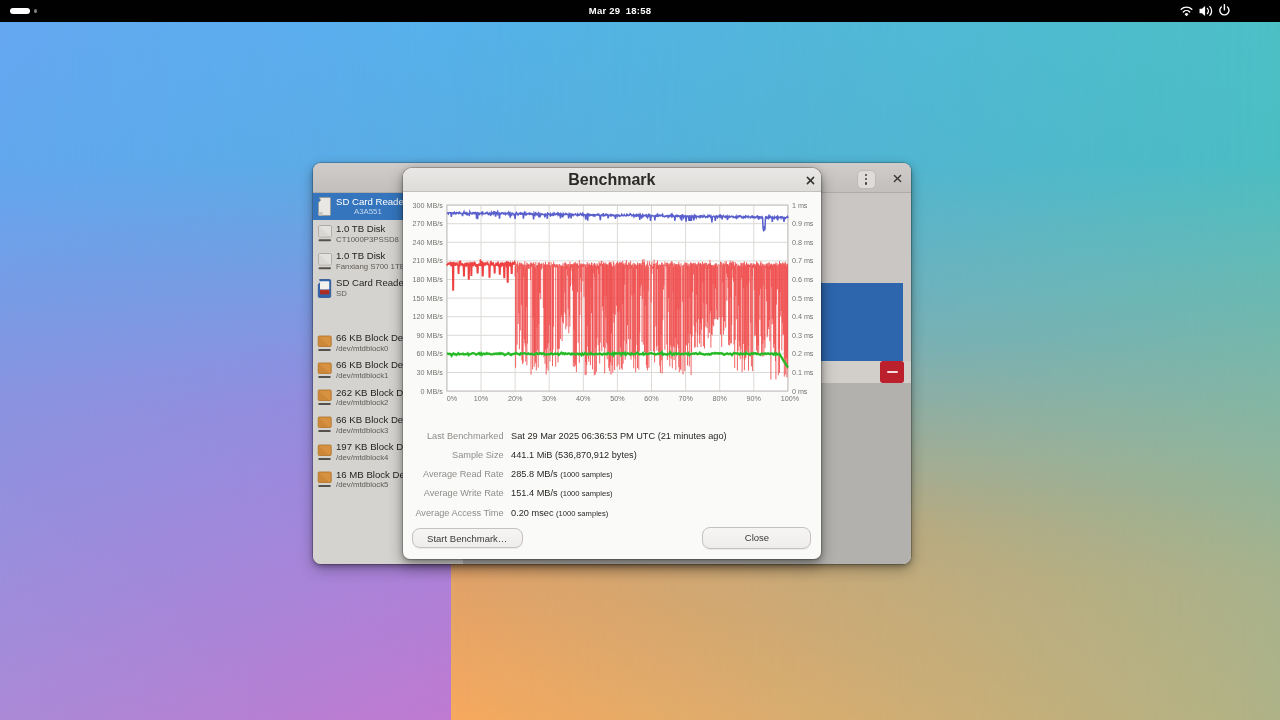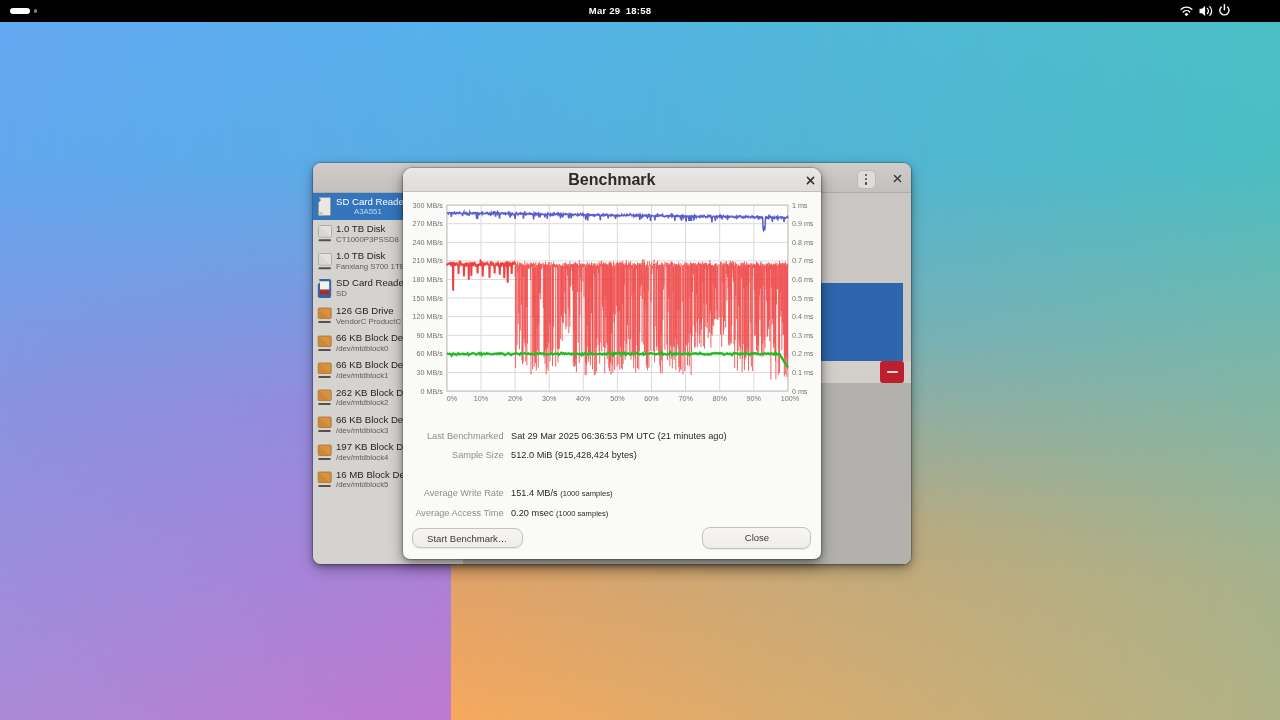--- a/index.html
+++ b/index.html
@@ -167,29 +167,20 @@
         </div>
 <div class="srow " style="top:81.9px">
           <svg class="icon" viewBox="0 0 17 21">
             <path d="M3.5,1.5 h10 a1.2,1.2 0 0 1 1.2,1.2 v15.6 a1.2,1.2 0 0 1 -1.2,1.2 h-10 a1.2,1.2 0 0 1 -1.2,-1.2 v-11.8 l2.4,-2.4 z" fill="#2f63ae" stroke="#1d4a8c" stroke-width="0.7"></path>
             <rect x="4" y="3.2" width="9.2" height="8.2" rx="0.6" fill="#f2f1ee"></rect>
             <path d="M4,11.8 h9.2 v4.4 h-9.2 z" fill="#c4392f"></path>
             <path d="M4,13.6 l2.3,-1.6 2.3,1.6 2.3,-1.6 2.3,1.6 v2.6 h-9.2 z" fill="#a82c24"></path>
           </svg>
           <div class="ttl">SD Card Reader</div>
           <div class="sub">SD</div>
-        </div>
-<div class="srow " style="top:109.2px">
-          <svg class="icon" viewBox="0 0 17 21">
-            <rect x="2.2" y="3" width="13" height="10.5" rx="1" fill="#d79140" stroke="#a96e27" stroke-width="0.8"></rect>
-            <path d="M2.6,3.6 l10.8,9.9 h-9.2 a1,1 0 0 1 -1,-1 z" fill="#c98536" opacity="0.8"></path>
-            <rect x="2.2" y="16" width="12.6" height="2" rx="1" fill="#55524e"></rect>
-          </svg>
-          <div class="ttl">126 GB Drive</div>
-          <div class="sub">VendorC ProductC</div>
         </div>
 <div class="srow " style="top:136.5px">
           <svg class="icon" viewBox="0 0 17 21">
             <rect x="2.2" y="3" width="13" height="10.5" rx="1" fill="#d79140" stroke="#a96e27" stroke-width="0.8"></rect>
             <path d="M2.6,3.6 l10.8,9.9 h-9.2 a1,1 0 0 1 -1,-1 z" fill="#c98536" opacity="0.8"></path>
             <rect x="2.2" y="16" width="12.6" height="2" rx="1" fill="#55524e"></rect>
           </svg>
           <div class="ttl">66 KB Block Device</div>
           <div class="sub">/dev/mtdblock0</div>
         </div>
@@ -325,21 +316,25 @@
 <path d="M43.9,161.6 L44.8,161.6 L45.8,162.0 L46.7,161.8 L47.7,162.2 L48.6,163.7 L49.6,161.9 L50.5,161.5 L51.5,162.4 L52.4,162.1 L53.4,162.9 L54.3,162.1 L55.3,161.2 L56.2,162.4 L57.2,162.1 L58.1,162.0 L59.1,162.1 L60.0,161.7 L61.0,162.5 L61.9,162.3 L62.8,162.3 L63.8,162.2 L64.7,161.4 L65.7,163.1 L66.6,162.4 L67.6,161.9 L68.5,161.8 L69.5,161.1 L70.4,161.1 L71.4,161.5 L72.3,162.0 L73.3,162.6 L74.2,162.3 L75.2,161.5 L76.1,161.0 L77.1,162.4 L78.0,161.2 L78.9,162.8 L79.9,161.8 L80.8,161.5 L81.8,162.2 L82.7,162.1 L83.7,161.1 L84.6,161.7 L85.6,161.6 L86.5,161.7 L87.5,162.4 L88.4,162.4 L89.4,162.4 L90.3,161.8 L91.3,162.1 L92.2,161.7 L93.2,161.6 L94.1,162.1 L95.0,161.5 L96.0,162.0 L96.9,161.1 L97.9,162.0 L98.8,161.3 L99.8,161.6 L100.7,162.3 L101.7,163.1 L102.6,162.7 L103.6,162.2 L104.5,161.7 L105.5,161.0 L106.4,161.8 L107.4,162.6 L108.3,163.0 L109.3,162.0 L110.2,162.1 L111.2,161.8 L112.1,161.7 L113.0,160.8 L114.0,161.5 L114.9,162.0 L115.9,161.9 L116.8,162.7 L117.8,161.3 L118.7,161.5 L119.7,161.7 L120.6,161.4 L121.6,161.2 L122.5,161.5 L123.5,162.2 L124.4,161.9 L125.4,161.4 L126.3,162.1 L127.3,162.1 L128.2,161.8 L129.2,162.0 L130.1,162.5 L131.0,162.8 L132.0,162.2 L132.9,161.3 L133.9,161.2 L134.8,162.0 L135.8,162.0 L136.7,161.3 L137.7,161.1 L138.6,162.1 L139.6,161.6 L140.5,161.2 L141.5,162.4 L142.4,162.5 L143.4,162.5 L144.3,162.2 L145.3,162.2 L146.2,162.3 L147.1,162.3 L148.1,161.3 L149.0,161.7 L150.0,162.5 L150.9,162.2 L151.9,161.6 L152.8,161.9 L153.8,161.9 L154.7,161.5 L155.7,162.9 L156.6,162.2 L157.6,161.4 L158.5,160.6 L159.5,161.8 L160.4,161.3 L161.4,162.1 L162.3,161.3 L163.2,161.9 L164.2,162.0 L165.1,161.5 L166.1,161.4 L167.0,161.9 L168.0,162.5 L168.9,161.5 L169.9,162.2 L170.8,161.7 L171.8,161.9 L172.7,162.5 L173.7,162.2 L174.6,161.6 L175.6,162.3 L176.5,161.7 L177.5,161.8 L178.4,163.1 L179.4,161.6 L180.3,162.7 L181.2,162.1 L182.2,161.0 L183.1,161.7 L184.1,162.4 L185.0,161.7 L186.0,162.2 L186.9,162.1 L187.9,161.1 L188.8,162.2 L189.8,162.2 L190.7,162.2 L191.7,162.2 L192.6,161.7 L193.6,161.9 L194.5,162.2 L195.5,162.0 L196.4,161.5 L197.3,161.6 L198.3,162.1 L199.2,162.8 L200.2,161.9 L201.1,161.6 L202.1,162.4 L203.0,161.9 L204.0,162.3 L204.9,161.0 L205.9,161.3 L206.8,161.9 L207.8,161.8 L208.7,162.4 L209.7,161.1 L210.6,163.0 L211.6,161.0 L212.5,161.6 L213.5,161.3 L214.4,161.6 L215.3,161.5 L216.3,160.9 L217.2,161.5 L218.2,162.9 L219.1,161.2 L220.1,161.2 L221.0,161.9 L222.0,160.9 L222.9,162.8 L223.9,161.6 L224.8,161.3 L225.8,161.8 L226.7,161.8 L227.7,162.6 L228.6,161.3 L229.6,162.0 L230.5,162.1 L231.5,162.3 L232.4,162.2 L233.3,161.2 L234.3,160.6 L235.2,161.6 L236.2,162.3 L237.1,162.0 L238.1,162.1 L239.0,162.2 L240.0,161.1 L240.9,162.6 L241.9,161.8 L242.8,161.6 L243.8,162.2 L244.7,162.3 L245.7,161.7 L246.6,161.5 L247.6,161.2 L248.5,161.2 L249.4,161.7 L250.4,161.9 L251.3,161.8 L252.3,162.5 L253.2,162.3 L254.2,162.2 L255.1,161.6 L256.1,161.7 L257.0,161.2 L258.0,161.5 L258.9,160.2 L259.9,162.7 L260.8,162.0 L261.8,162.0 L262.7,162.4 L263.7,162.6 L264.6,161.8 L265.6,162.2 L266.5,161.7 L267.4,160.3 L268.4,161.7 L269.3,162.8 L270.3,161.7 L271.2,162.5 L272.2,161.6 L273.1,161.1 L274.1,162.1 L275.0,161.7 L276.0,161.4 L276.9,162.3 L277.9,162.3 L278.8,161.7 L279.8,162.0 L280.7,162.2 L281.7,161.7 L282.6,161.4 L283.5,161.9 L284.5,162.3 L285.4,161.3 L286.4,163.0 L287.3,162.1 L288.3,162.0 L289.2,161.6 L290.2,161.5 L291.1,161.9 L292.1,161.4 L293.0,161.1 L294.0,161.9 L294.9,162.2 L295.9,161.7 L296.8,160.8 L297.8,161.8 L298.7,161.8 L299.6,162.3 L300.6,162.0 L301.5,162.7 L302.5,162.4 L303.4,162.0 L304.4,162.5 L305.3,162.0 L306.3,162.6 L307.2,162.1 L308.2,162.3 L309.1,161.2 L310.1,161.4 L311.0,161.5 L312.0,160.9 L312.9,161.5 L313.9,161.1 L314.8,161.1 L315.8,161.7 L316.7,161.3 L317.6,161.3 L318.6,161.5 L319.5,161.5 L320.5,162.6 L321.4,162.8 L322.4,162.0 L323.3,161.9 L324.3,161.4 L325.2,162.1 L326.2,162.0 L327.1,161.6 L328.1,162.1 L329.0,163.1 L330.0,161.8 L330.9,161.0 L331.9,161.4 L332.8,161.2 L333.8,161.6 L334.7,161.4 L335.6,162.1 L336.6,162.5 L337.5,161.3 L338.5,161.7 L339.4,162.3 L340.4,161.7 L341.3,161.8 L342.3,162.3 L343.2,160.6 L344.2,161.7 L345.1,162.0 L346.1,162.0 L347.0,162.6 L348.0,161.6 L348.9,161.3 L349.9,161.9 L350.8,161.1 L351.7,161.5 L352.7,161.1 L353.6,162.1 L354.6,161.8 L355.5,162.2 L356.5,162.3 L357.4,162.7 L358.4,161.7 L359.3,161.7 L360.3,162.1 L361.2,161.7 L362.2,161.4 L363.1,162.1 L364.1,161.6 L365.0,161.3 L366.0,161.9 L366.9,162.2 L367.8,161.5 L368.8,161.4 L369.7,161.9 L370.7,162.6 L371.6,161.2 L372.6,162.7 L373.5,161.5 L374.5,162.5 L375.4,162.4 L376.4,161.7 L377.3,163.4 L378.3,164.9 L379.2,166.4 L380.2,168.0 L381.1,169.5 L382.1,171.0 L383.0,172.5 L384.0,174.0 L384.9,175.5" stroke="#2fc32f" stroke-width="2.4" fill="none"></path>
 <path d="M43.9,161.6 L44.8,161.6 L45.8,162.0 L46.7,161.8 L47.7,162.2 L48.6,163.7 L49.6,161.9 L50.5,161.5 L51.5,162.4 L52.4,162.1 L53.4,162.9 L54.3,162.1 L55.3,161.2 L56.2,162.4 L57.2,162.1 L58.1,162.0 L59.1,162.1 L60.0,161.7 L61.0,162.5 L61.9,162.3 L62.8,162.3 L63.8,162.2 L64.7,161.4 L65.7,163.1 L66.6,162.4 L67.6,161.9 L68.5,161.8 L69.5,161.1 L70.4,161.1 L71.4,161.5 L72.3,162.0 L73.3,162.6 L74.2,162.3 L75.2,161.5 L76.1,161.0 L77.1,162.4 L78.0,161.2 L78.9,162.8 L79.9,161.8 L80.8,161.5 L81.8,162.2 L82.7,162.1 L83.7,161.1 L84.6,161.7 L85.6,161.6 L86.5,161.7 L87.5,162.4 L88.4,162.4 L89.4,162.4 L90.3,161.8 L91.3,162.1 L92.2,161.7 L93.2,161.6 L94.1,162.1 L95.0,161.5 L96.0,162.0 L96.9,161.1 L97.9,162.0 L98.8,161.3 L99.8,161.6 L100.7,162.3 L101.7,163.1 L102.6,162.7 L103.6,162.2 L104.5,161.7 L105.5,161.0 L106.4,161.8 L107.4,162.6 L108.3,163.0 L109.3,162.0 L110.2,162.1 L111.2,161.8 L112.1,161.7 L113.0,160.8 L114.0,161.5 L114.9,162.0 L115.9,161.9 L116.8,162.7 L117.8,161.3 L118.7,161.5 L119.7,161.7 L120.6,161.4 L121.6,161.2 L122.5,161.5 L123.5,162.2 L124.4,161.9 L125.4,161.4 L126.3,162.1 L127.3,162.1 L128.2,161.8 L129.2,162.0 L130.1,162.5 L131.0,162.8 L132.0,162.2 L132.9,161.3 L133.9,161.2 L134.8,162.0 L135.8,162.0 L136.7,161.3 L137.7,161.1 L138.6,162.1 L139.6,161.6 L140.5,161.2 L141.5,162.4 L142.4,162.5 L143.4,162.5 L144.3,162.2 L145.3,162.2 L146.2,162.3 L147.1,162.3 L148.1,161.3 L149.0,161.7 L150.0,162.5 L150.9,162.2 L151.9,161.6 L152.8,161.9 L153.8,161.9 L154.7,161.5 L155.7,162.9 L156.6,162.2 L157.6,161.4 L158.5,160.6 L159.5,161.8 L160.4,161.3 L161.4,162.1 L162.3,161.3 L163.2,161.9 L164.2,162.0 L165.1,161.5 L166.1,161.4 L167.0,161.9 L168.0,162.5 L168.9,161.5 L169.9,162.2 L170.8,161.7 L171.8,161.9 L172.7,162.5 L173.7,162.2 L174.6,161.6 L175.6,162.3 L176.5,161.7 L177.5,161.8 L178.4,163.1 L179.4,161.6 L180.3,162.7 L181.2,162.1 L182.2,161.0 L183.1,161.7 L184.1,162.4 L185.0,161.7 L186.0,162.2 L186.9,162.1 L187.9,161.1 L188.8,162.2 L189.8,162.2 L190.7,162.2 L191.7,162.2 L192.6,161.7 L193.6,161.9 L194.5,162.2 L195.5,162.0 L196.4,161.5 L197.3,161.6 L198.3,162.1 L199.2,162.8 L200.2,161.9 L201.1,161.6 L202.1,162.4 L203.0,161.9 L204.0,162.3 L204.9,161.0 L205.9,161.3 L206.8,161.9 L207.8,161.8 L208.7,162.4 L209.7,161.1 L210.6,163.0 L211.6,161.0 L212.5,161.6 L213.5,161.3 L214.4,161.6 L215.3,161.5 L216.3,160.9 L217.2,161.5 L218.2,162.9 L219.1,161.2 L220.1,161.2 L221.0,161.9 L222.0,160.9 L222.9,162.8 L223.9,161.6 L224.8,161.3 L225.8,161.8 L226.7,161.8 L227.7,162.6 L228.6,161.3 L229.6,162.0 L230.5,162.1 L231.5,162.3 L232.4,162.2 L233.3,161.2 L234.3,160.6 L235.2,161.6 L236.2,162.3 L237.1,162.0 L238.1,162.1 L239.0,162.2 L240.0,161.1 L240.9,162.6 L241.9,161.8 L242.8,161.6 L243.8,162.2 L244.7,162.3 L245.7,161.7 L246.6,161.5 L247.6,161.2 L248.5,161.2 L249.4,161.7 L250.4,161.9 L251.3,161.8 L252.3,162.5 L253.2,162.3 L254.2,162.2 L255.1,161.6 L256.1,161.7 L257.0,161.2 L258.0,161.5 L258.9,160.2 L259.9,162.7 L260.8,162.0 L261.8,162.0 L262.7,162.4 L263.7,162.6 L264.6,161.8 L265.6,162.2 L266.5,161.7 L267.4,160.3 L268.4,161.7 L269.3,162.8 L270.3,161.7 L271.2,162.5 L272.2,161.6 L273.1,161.1 L274.1,162.1 L275.0,161.7 L276.0,161.4 L276.9,162.3 L277.9,162.3 L278.8,161.7 L279.8,162.0 L280.7,162.2 L281.7,161.7 L282.6,161.4 L283.5,161.9 L284.5,162.3 L285.4,161.3 L286.4,163.0 L287.3,162.1 L288.3,162.0 L289.2,161.6 L290.2,161.5 L291.1,161.9 L292.1,161.4 L293.0,161.1 L294.0,161.9 L294.9,162.2 L295.9,161.7 L296.8,160.8 L297.8,161.8 L298.7,161.8 L299.6,162.3 L300.6,162.0 L301.5,162.7 L302.5,162.4 L303.4,162.0 L304.4,162.5 L305.3,162.0 L306.3,162.6 L307.2,162.1 L308.2,162.3 L309.1,161.2 L310.1,161.4 L311.0,161.5 L312.0,160.9 L312.9,161.5 L313.9,161.1 L314.8,161.1 L315.8,161.7 L316.7,161.3 L317.6,161.3 L318.6,161.5 L319.5,161.5 L320.5,162.6 L321.4,162.8 L322.4,162.0 L323.3,161.9 L324.3,161.4 L325.2,162.1 L326.2,162.0 L327.1,161.6 L328.1,162.1 L329.0,163.1 L330.0,161.8 L330.9,161.0 L331.9,161.4 L332.8,161.2 L333.8,161.6 L334.7,161.4 L335.6,162.1 L336.6,162.5 L337.5,161.3 L338.5,161.7 L339.4,162.3 L340.4,161.7 L341.3,161.8 L342.3,162.3 L343.2,160.6 L344.2,161.7 L345.1,162.0 L346.1,162.0 L347.0,162.6 L348.0,161.6 L348.9,161.3 L349.9,161.9 L350.8,161.1 L351.7,161.5 L352.7,161.1 L353.6,162.1 L354.6,161.8 L355.5,162.2 L356.5,162.3 L357.4,162.7 L358.4,161.7 L359.3,161.7 L360.3,162.1 L361.2,161.7 L362.2,161.4 L363.1,162.1 L364.1,161.6 L365.0,161.3 L366.0,161.9 L366.9,162.2 L367.8,161.5 L368.8,161.4 L369.7,161.9 L370.7,162.6 L371.6,161.2 L372.6,162.7 L373.5,161.5 L374.5,162.5 L375.4,162.4 L376.4,161.7 L377.3,163.4 L378.3,164.9 L379.2,166.4 L380.2,168.0 L381.1,169.5 L382.1,171.0 L383.0,172.5 L384.0,174.0 L384.9,175.5" stroke="#1ea21e" stroke-width="0.9" fill="none" opacity="0.7"></path>
 <path d="M43.9,20.9 L44.4,21.0 L44.9,20.9 L45.4,21.8 L45.8,21.0 L46.3,20.8 L46.8,20.5 L47.3,20.8 L47.8,20.8 L48.3,25.0 L48.8,21.1 L49.3,21.5 L49.7,21.1 L50.2,20.7 L50.7,21.8 L51.2,21.6 L51.7,20.4 L52.2,21.1 L52.7,21.9 L53.2,21.8 L53.6,20.6 L54.1,20.9 L54.6,21.0 L55.1,20.7 L55.6,21.4 L56.1,20.6 L56.6,20.2 L57.1,21.4 L57.5,21.1 L58.0,21.4 L58.5,21.6 L59.0,21.7 L59.5,24.0 L60.0,21.5 L60.5,20.7 L61.0,19.6 L61.4,21.4 L61.9,21.6 L62.4,21.1 L62.9,20.6 L63.4,22.3 L63.9,21.8 L64.4,20.4 L64.8,23.4 L65.3,21.9 L65.8,21.9 L66.3,22.7 L66.8,19.8 L67.3,21.1 L67.8,21.2 L68.3,21.7 L68.7,21.3 L69.2,21.8 L69.7,20.9 L70.2,21.3 L70.7,20.5 L71.2,20.9 L71.7,21.6 L72.2,20.6 L72.6,20.4 L73.1,21.3 L73.6,26.6 L74.1,20.4 L74.6,27.2 L75.1,21.0 L75.6,21.4 L76.1,21.2 L76.5,22.3 L77.0,21.8 L77.5,21.5 L78.0,21.1 L78.5,20.6 L79.0,22.1 L79.5,19.5 L79.9,21.7 L80.4,21.4 L80.9,21.7 L81.4,21.6 L81.9,21.7 L82.4,21.7 L82.9,21.0 L83.4,21.2 L83.8,20.4 L84.3,20.3 L84.8,21.2 L85.3,22.5 L85.8,22.0 L86.3,21.2 L86.8,22.3 L87.3,23.0 L87.7,22.1 L88.2,20.4 L88.7,22.1 L89.2,21.3 L89.7,20.9 L90.2,21.8 L90.7,19.2 L91.2,20.8 L91.6,20.4 L92.1,22.0 L92.6,24.6 L93.1,20.9 L93.6,21.6 L94.1,20.5 L94.6,19.6 L95.0,22.1 L95.5,21.3 L96.0,21.1 L96.5,26.6 L97.0,21.8 L97.5,21.4 L98.0,21.9 L98.5,21.3 L98.9,20.8 L99.4,20.7 L99.9,20.7 L100.4,22.1 L100.9,22.1 L101.4,21.2 L101.9,21.8 L102.4,22.4 L102.8,21.1 L103.3,21.7 L103.8,21.9 L104.3,21.4 L104.8,21.7 L105.3,20.5 L105.8,22.2 L106.3,21.1 L106.7,20.7 L107.2,25.7 L107.7,21.8 L108.2,22.5 L108.7,23.0 L109.2,21.1 L109.7,21.3 L110.2,21.8 L110.6,22.2 L111.1,23.1 L111.6,21.7 L112.1,27.0 L112.6,21.6 L113.1,21.9 L113.6,20.8 L114.0,21.6 L114.5,21.8 L115.0,22.9 L115.5,22.2 L116.0,21.5 L116.5,21.5 L117.0,21.0 L117.5,22.9 L117.9,21.0 L118.4,21.2 L118.9,22.1 L119.4,22.1 L119.9,20.8 L120.4,26.7 L120.9,22.6 L121.4,20.7 L121.8,21.7 L122.3,22.4 L122.8,21.1 L123.3,22.8 L123.8,22.5 L124.3,21.8 L124.8,21.6 L125.3,21.9 L125.7,21.5 L126.2,22.1 L126.7,21.2 L127.2,22.1 L127.7,21.6 L128.2,22.1 L128.7,21.5 L129.2,21.6 L129.6,22.6 L130.1,22.5 L130.6,27.4 L131.1,21.1 L131.6,22.2 L132.1,23.1 L132.6,21.2 L133.0,21.7 L133.5,21.5 L134.0,22.9 L134.5,22.6 L135.0,21.7 L135.5,23.4 L136.0,21.4 L136.5,22.5 L136.9,25.4 L137.4,22.9 L137.9,21.8 L138.4,22.5 L138.9,22.0 L139.4,22.0 L139.9,22.5 L140.4,22.5 L140.8,22.6 L141.3,22.4 L141.8,25.3 L142.3,23.4 L142.8,22.0 L143.3,22.5 L143.8,22.5 L144.3,26.8 L144.7,21.3 L145.2,21.7 L145.7,21.8 L146.2,22.4 L146.7,22.3 L147.2,23.3 L147.7,22.0 L148.1,23.5 L148.6,23.1 L149.1,22.4 L149.6,23.0 L150.1,21.5 L150.6,22.9 L151.1,22.3 L151.6,21.4 L152.0,22.7 L152.5,22.7 L153.0,22.4 L153.5,21.8 L154.0,22.2 L154.5,21.4 L155.0,23.0 L155.5,21.9 L155.9,23.6 L156.4,21.7 L156.9,21.7 L157.4,26.4 L157.9,22.4 L158.4,23.6 L158.9,22.4 L159.4,23.2 L159.8,25.4 L160.3,21.8 L160.8,22.8 L161.3,22.2 L161.8,22.6 L162.3,22.6 L162.8,21.6 L163.2,22.3 L163.7,21.9 L164.2,22.3 L164.7,22.5 L165.2,23.1 L165.7,26.4 L166.2,22.3 L166.7,23.1 L167.1,21.8 L167.6,22.5 L168.1,26.5 L168.6,21.9 L169.1,21.9 L169.6,22.9 L170.1,23.6 L170.6,22.6 L171.0,22.9 L171.5,22.5 L172.0,22.5 L172.5,22.0 L173.0,22.8 L173.5,22.9 L174.0,23.4 L174.5,22.1 L174.9,23.3 L175.4,22.5 L175.9,23.2 L176.4,23.2 L176.9,22.7 L177.4,21.4 L177.9,21.7 L178.4,22.9 L178.8,23.3 L179.3,22.8 L179.8,21.6 L180.3,23.6 L180.8,22.3 L181.3,22.6 L181.8,23.0 L182.2,23.6 L182.7,27.6 L183.2,22.6 L183.7,22.4 L184.2,22.1 L184.7,28.8 L185.2,21.9 L185.7,22.3 L186.1,23.1 L186.6,23.6 L187.1,22.4 L187.6,22.6 L188.1,23.4 L188.6,23.2 L189.1,22.8 L189.6,23.4 L190.0,22.8 L190.5,22.5 L191.0,23.9 L191.5,23.1 L192.0,23.9 L192.5,22.8 L193.0,22.9 L193.5,22.6 L193.9,22.9 L194.4,22.8 L194.9,22.1 L195.4,23.0 L195.9,22.4 L196.4,23.5 L196.9,23.6 L197.3,28.2 L197.8,24.1 L198.3,22.8 L198.8,23.1 L199.3,23.1 L199.8,23.6 L200.3,21.1 L200.8,23.8 L201.2,23.7 L201.7,23.6 L202.2,22.8 L202.7,23.3 L203.2,22.2 L203.7,22.6 L204.2,23.2 L204.7,22.8 L205.1,26.3 L205.6,23.5 L206.1,23.3 L206.6,23.3 L207.1,23.7 L207.6,22.9 L208.1,23.9 L208.6,23.8 L209.0,22.7 L209.5,23.0 L210.0,23.3 L210.5,23.1 L211.0,23.9 L211.5,23.5 L212.0,24.0 L212.5,26.9 L212.9,23.1 L213.4,23.2 L213.9,22.9 L214.4,24.5 L214.9,23.9 L215.4,23.2 L215.9,23.0 L216.3,24.0 L216.8,24.3 L217.3,23.7 L217.8,23.8 L218.3,23.7 L218.8,22.4 L219.3,23.4 L219.8,23.7 L220.2,23.9 L220.7,23.5 L221.2,22.6 L221.7,23.4 L222.2,23.7 L222.7,23.9 L223.2,24.0 L223.7,22.5 L224.1,23.1 L224.6,22.6 L225.1,23.4 L225.6,23.6 L226.1,23.3 L226.6,23.0 L227.1,21.7 L227.6,22.3 L228.0,22.5 L228.5,22.6 L229.0,23.9 L229.5,23.4 L230.0,23.4 L230.5,22.6 L231.0,24.7 L231.5,23.5 L231.9,23.3 L232.4,24.0 L232.9,23.2 L233.4,23.9 L233.9,22.7 L234.4,23.5 L234.9,23.9 L235.3,22.8 L235.8,23.6 L236.3,23.1 L236.8,28.0 L237.3,22.4 L237.8,23.3 L238.3,24.1 L238.8,26.5 L239.2,23.6 L239.7,22.7 L240.2,24.4 L240.7,24.5 L241.2,23.3 L241.7,23.2 L242.2,23.0 L242.7,23.9 L243.1,24.4 L243.6,23.2 L244.1,24.0 L244.6,25.6 L245.1,24.8 L245.6,21.7 L246.1,24.6 L246.6,22.9 L247.0,23.1 L247.5,28.9 L248.0,24.9 L248.5,23.9 L249.0,23.4 L249.5,23.6 L250.0,24.0 L250.4,24.0 L250.9,24.0 L251.4,24.1 L251.9,28.4 L252.4,22.9 L252.9,24.2 L253.4,24.2 L253.9,23.0 L254.3,23.7 L254.8,22.5 L255.3,24.2 L255.8,23.7 L256.3,23.2 L256.8,23.8 L257.3,23.9 L257.8,23.0 L258.2,23.0 L258.7,23.5 L259.2,24.0 L259.7,22.7 L260.2,24.4 L260.7,24.5 L261.2,24.5 L261.7,24.8 L262.1,24.1 L262.6,24.3 L263.1,23.9 L263.6,24.1 L264.1,23.7 L264.6,23.6 L265.1,25.2 L265.6,24.1 L266.0,23.6 L266.5,24.5 L267.0,24.1 L267.5,23.6 L268.0,22.7 L268.5,24.2 L269.0,22.8 L269.4,24.2 L269.9,23.2 L270.4,23.9 L270.9,24.3 L271.4,24.7 L271.9,28.8 L272.4,23.7 L272.9,23.6 L273.3,24.2 L273.8,23.5 L274.3,24.3 L274.8,23.5 L275.3,24.2 L275.8,23.8 L276.3,24.2 L276.8,24.1 L277.2,25.5 L277.7,23.7 L278.2,23.5 L278.7,28.6 L279.2,23.2 L279.7,22.9 L280.2,24.4 L280.7,25.7 L281.1,24.6 L281.6,24.0 L282.1,23.8 L282.6,24.6 L283.1,29.7 L283.6,24.1 L284.1,23.8 L284.5,24.1 L285.0,24.6 L285.5,24.3 L286.0,28.9 L286.5,24.0 L287.0,23.9 L287.5,29.0 L288.0,24.3 L288.4,29.0 L288.9,23.8 L289.4,24.2 L289.9,24.9 L290.4,23.6 L290.9,28.5 L291.4,23.7 L291.9,24.8 L292.3,23.6 L292.8,24.0 L293.3,25.6 L293.8,24.2 L294.3,24.4 L294.8,24.4 L295.3,24.8 L295.8,24.4 L296.2,25.1 L296.7,24.1 L297.2,23.8 L297.7,25.0 L298.2,24.2 L298.7,23.7 L299.2,24.9 L299.6,24.2 L300.1,24.6 L300.6,24.9 L301.1,23.3 L301.6,23.9 L302.1,24.5 L302.6,25.5 L303.1,24.9 L303.5,24.6 L304.0,24.9 L304.5,25.3 L305.0,23.6 L305.5,24.6 L306.0,24.2 L306.5,23.5 L307.0,24.1 L307.4,24.9 L307.9,24.0 L308.4,25.6 L308.9,30.5 L309.4,25.1 L309.9,24.5 L310.4,24.1 L310.9,24.5 L311.3,24.4 L311.8,24.8 L312.3,28.9 L312.8,24.4 L313.3,23.9 L313.8,24.7 L314.3,25.6 L314.8,24.2 L315.2,24.4 L315.7,24.7 L316.2,23.7 L316.7,24.7 L317.2,23.5 L317.7,24.8 L318.2,23.7 L318.6,24.0 L319.1,27.4 L319.6,24.5 L320.1,24.3 L320.6,23.6 L321.1,24.6 L321.6,24.8 L322.1,25.3 L322.5,25.5 L323.0,24.1 L323.5,24.1 L324.0,25.3 L324.5,28.0 L325.0,24.5 L325.5,25.6 L326.0,25.5 L326.4,24.4 L326.9,25.1 L327.4,25.1 L327.9,24.4 L328.4,24.4 L328.9,24.1 L329.4,24.3 L329.9,25.1 L330.3,24.6 L330.8,25.2 L331.3,25.6 L331.8,25.4 L332.3,24.7 L332.8,25.5 L333.3,26.1 L333.8,24.4 L334.2,25.7 L334.7,25.7 L335.2,24.2 L335.7,24.6 L336.2,24.1 L336.7,24.6 L337.2,23.8 L337.6,24.4 L338.1,24.3 L338.6,25.5 L339.1,25.9 L339.6,25.2 L340.1,24.6 L340.6,25.7 L341.1,24.8 L341.5,24.7 L342.0,25.5 L342.5,24.1 L343.0,24.9 L343.5,24.3 L344.0,24.6 L344.5,24.4 L345.0,25.4 L345.4,24.3 L345.9,24.7 L346.4,24.9 L346.9,25.1 L347.4,25.9 L347.9,25.4 L348.4,24.3 L348.9,24.1 L349.3,25.2 L349.8,24.5 L350.3,25.2 L350.8,24.7 L351.3,25.9 L351.8,25.3 L352.3,25.8 L352.7,25.4 L353.2,24.6 L353.7,24.4 L354.2,25.3 L354.7,24.0 L355.2,24.5 L355.7,27.6 L356.2,26.2 L356.6,24.7 L357.1,24.7 L357.6,25.0 L358.1,26.3 L358.6,25.9 L359.1,24.7 L359.6,25.4 L360.1,36.6 L360.5,38.0 L361.0,36.5 L361.5,38.6 L362.0,36.5 L362.5,25.3 L363.0,24.6 L363.5,24.8 L364.0,26.2 L364.4,26.0 L364.9,26.2 L365.4,24.5 L365.9,26.2 L366.4,25.4 L366.9,23.9 L367.4,24.8 L367.8,25.4 L368.3,25.1 L368.8,25.2 L369.3,30.0 L369.8,25.3 L370.3,25.9 L370.8,26.2 L371.3,24.9 L371.7,26.2 L372.2,25.4 L372.7,25.3 L373.2,24.9 L373.7,26.0 L374.2,25.0 L374.7,28.5 L375.2,25.2 L375.6,26.0 L376.1,25.5 L376.6,25.5 L377.1,25.0 L377.6,24.9 L378.1,26.2 L378.6,25.0 L379.1,24.7 L379.5,25.1 L380.0,26.0 L380.5,25.6 L381.0,29.8 L381.5,25.5 L382.0,25.6 L382.5,26.3 L383.0,25.6 L383.4,25.3 L383.9,25.0 L384.4,24.5 L384.9,26.3" stroke="#4f55c8" stroke-width="1.5" fill="none" opacity="0.95"></path>
 </svg>
   <div class="inforow" style="top:262.8px">
         <span class="lbl">Last Benchmarked</span>
         <span class="val">Sat 29 Mar 2025 06:36:53 PM UTC (21 minutes ago)</span>
       </div>
   <div class="inforow" style="top:282px">
         <span class="lbl">Sample Size</span>
-        <span class="val">512.0 MiB (915,428,424 bytes)</span>
+        <span class="val">441.1 MiB (536,870,912 bytes)</span>
+      </div>
+  <div class="inforow" style="top:301.3px">
+        <span class="lbl">Average Read Rate</span>
+        <span class="val">285.8 MB/s <span class="sm">(1000 samples)</span></span>
       </div>
   <div class="inforow" style="top:320.5px">
         <span class="lbl">Average Write Rate</span>
         <span class="val">151.4 MB/s <span class="sm">(1000 samples)</span></span>
       </div>
   <div class="inforow" style="top:339.8px">
         <span class="lbl">Average Access Time</span>
         <span class="val">0.20 msec <span class="sm">(1000 samples)</span></span>
       </div>
   <div class="btn" style="left:9.2px; top:360.1px; width:110.9px; height:20.3px; line-height:19px;">Start Benchmark…</div>

